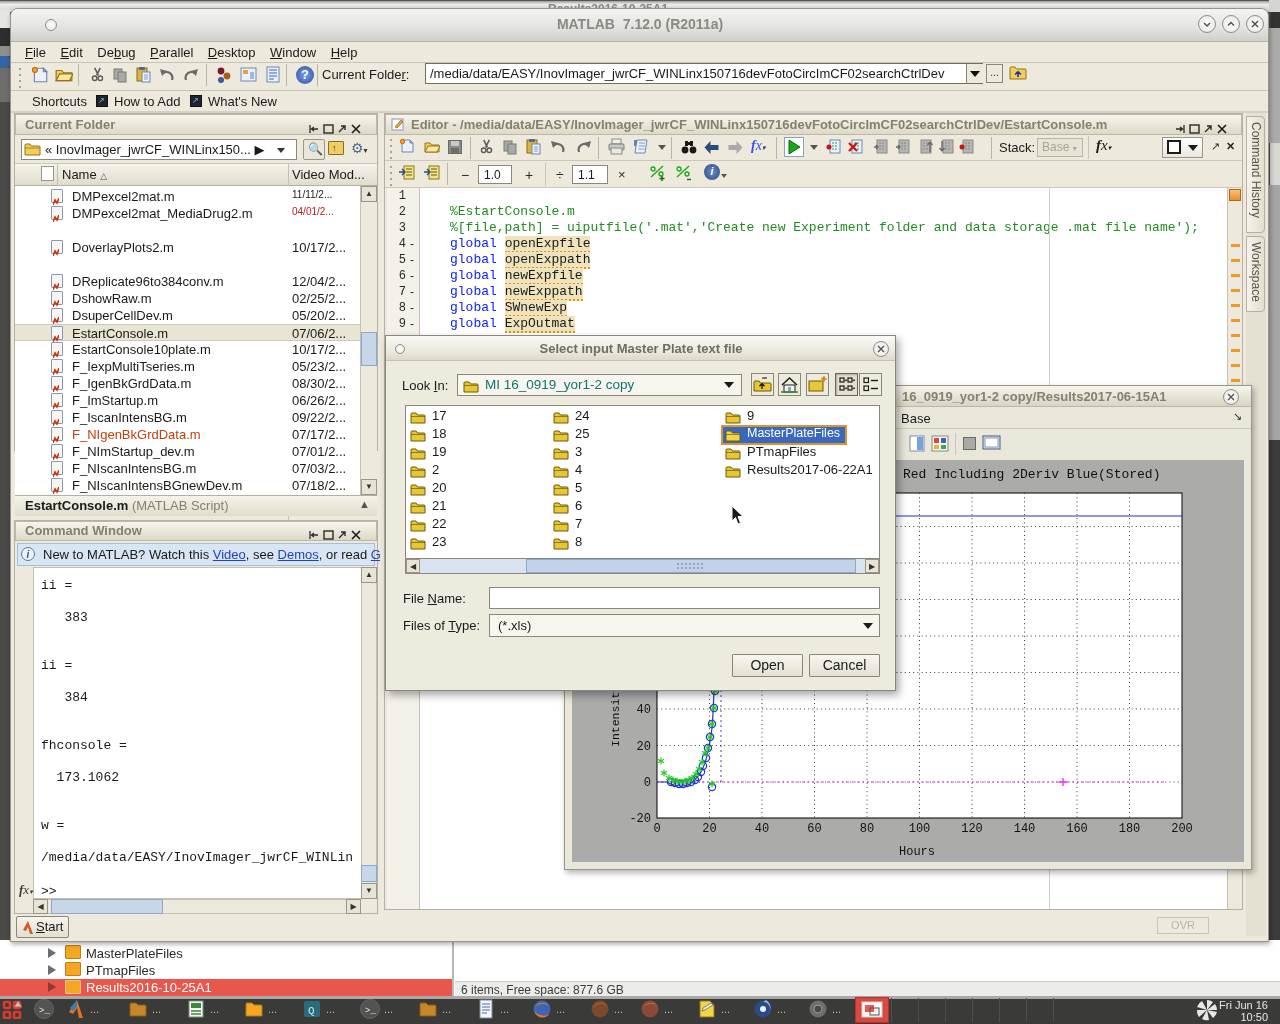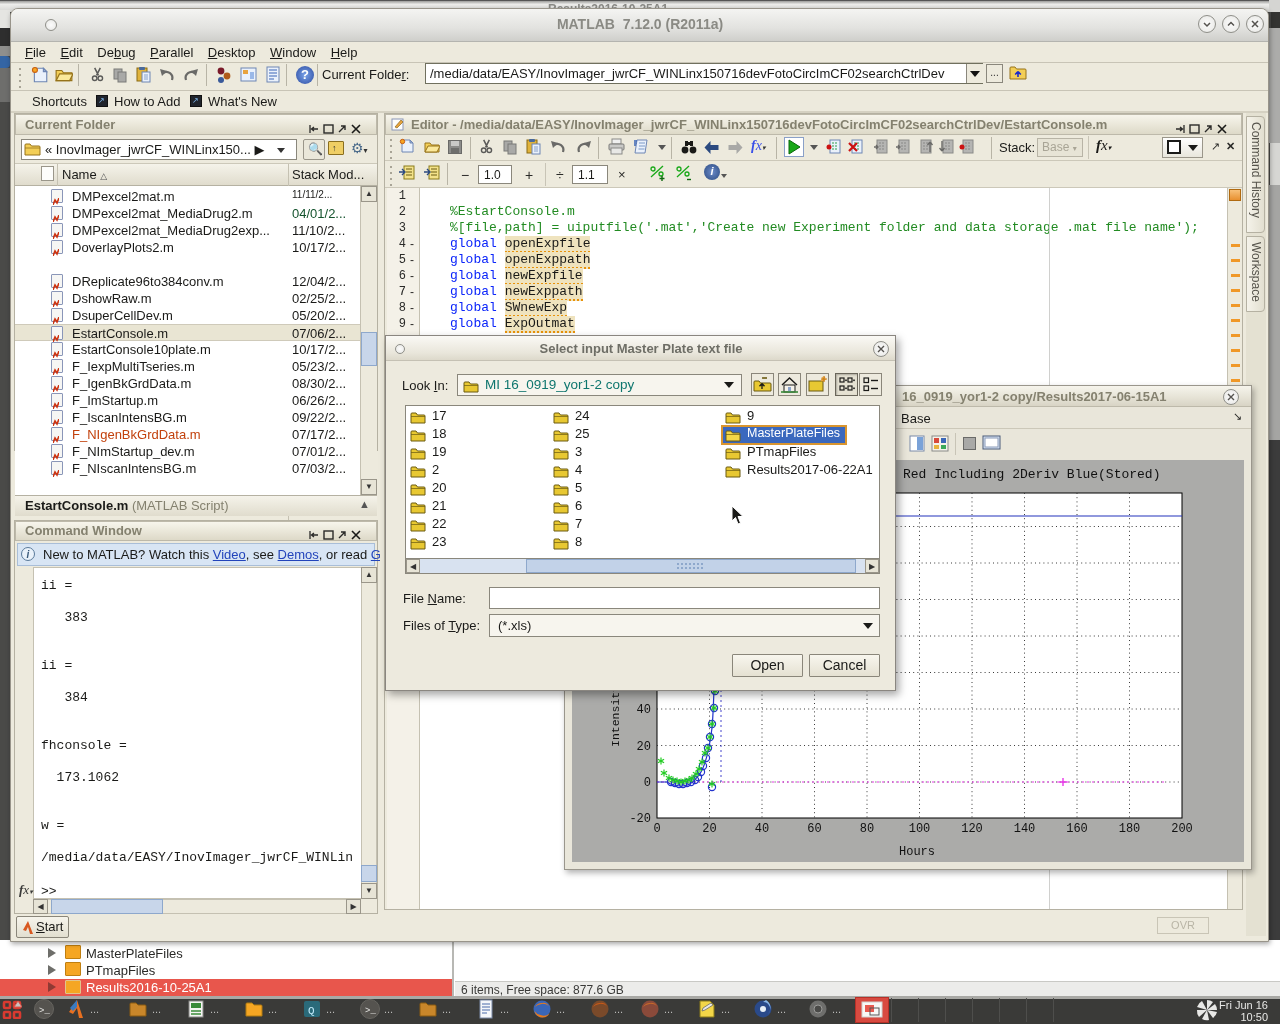--- a/index.html
+++ b/index.html
@@ -286,49 +286,40 @@
   <div class="abs" style="left:293px;top:28px;font-size:12px;color:#2255AA;">🔍</div>
   <div class="abs" style="left:313px;top:27px;width:16px;height:14px;background:#EFCE64;border:1px solid #8A6E1E;border-radius:1px;"></div>
   <div class="abs" style="left:317px;top:29px;font-size:9px;color:#333;">↑</div>
   <div class="abs" style="left:336px;top:26px;font-size:14px;color:#4A6A8A;">⚙<span style="font-size:8px;color:#333;">▾</span></div>
 
   <div class="abs" style="left:0;top:50px;width:362px;height:22px;background:linear-gradient(#F5F3EA,#E0DCCD);border-bottom:1px solid #B5B1A2;"></div>
   <div class="abs" style="left:26px;top:52px;width:13px;height:15px;background:#FDFDFB;border:1px solid #9A968A;"></div>
     <div class="abs" style="left:42px;top:50px;width:1px;height:22px;background:#C5C1B2;"></div>
   <div class="abs" style="left:47px;top:53px;font-size:13px;color:#1A1A18;">Name <span style="font-size:9px;color:#555;">△</span></div>
   <div class="abs" style="left:273px;top:50px;width:1px;height:443px;background:#C5C1B2;"></div>
-  <div class="abs" style="left:277px;top:53px;font-size:13px;color:#1A1A18;">Stack Mod...</div>
+  <div class="abs" style="left:277px;top:53px;font-size:13px;color:#1A1A18;">Video Mod...</div>
 
   <div class="abs" style="left:0;top:72px;width:345px;height:309px;background:#FFFFFF;overflow:hidden;">
 <div class="abs" style="left:0;top:2px;width:345px;height:17px;">
         <span class="abs" style="left:36px;top:1px;width:12px;height:14px;background:#F6F6F4;border:1px solid #8A96B8;border-radius:1px;">
           <span class="abs" style="left:1px;top:1px;width:6px;height:7px;"><svg width="6" height="7">
               <path d="M0 7 L2 2 L4 5 L6 0" stroke="#CC3311" stroke-width="1.6" fill="none"></path>
             </svg></span>
         </span>
         <span class="abs" style="left:57px;top:1px;font-size:13px;color:#1A1A18;white-space:nowrap;">DMPexcel2mat.m</span>
         <span class="abs" style="left:277px;top:1px;font-size:10px;color:#1A1A18;">11/11/2...</span>
       </div>
 <div class="abs" style="left:0;top:19px;width:345px;height:17px;">
         <span class="abs" style="left:36px;top:1px;width:12px;height:14px;background:#F6F6F4;border:1px solid #8A96B8;border-radius:1px;">
           <span class="abs" style="left:1px;top:1px;width:6px;height:7px;"><svg width="6" height="7">
               <path d="M0 7 L2 2 L4 5 L6 0" stroke="#CC3311" stroke-width="1.6" fill="none"></path>
             </svg></span>
         </span>
         <span class="abs" style="left:57px;top:1px;font-size:13px;color:#1A1A18;white-space:nowrap;">DMPexcel2mat_MediaDrug2.m</span>
-        <span class="abs" style="left:277px;top:1px;font-size:13px;color:#14532d;">04/01/2...</span>
-      </div>
-<div class="abs" style="left:0;top:36px;width:345px;height:17px;">
-        <span class="abs" style="left:36px;top:1px;width:12px;height:14px;background:#F6F6F4;border:1px solid #8A96B8;border-radius:1px;">
-          <span class="abs" style="left:1px;top:1px;width:6px;height:7px;"><svg width="6" height="7">
-              <path d="M0 7 L2 2 L4 5 L6 0" stroke="#CC3311" stroke-width="1.6" fill="none"></path>
-            </svg></span>
-        </span>
-        <span class="abs" style="left:57px;top:1px;font-size:13px;color:#1A1A18;white-space:nowrap;">DMPexcel2mat_MediaDrug2exp...</span>
-        <span class="abs" style="left:277px;top:1px;font-size:13px;color:#1A1A18;">11/10/2...</span>
+        <span class="abs" style="left:277px;top:1px;font-size:10px;color:#b91c1c;">04/01/2...</span>
       </div>
 <div class="abs" style="left:0;top:53px;width:345px;height:17px;">
         <span class="abs" style="left:36px;top:1px;width:12px;height:14px;background:#F6F6F4;border:1px solid #8A96B8;border-radius:1px;">
           <span class="abs" style="left:1px;top:1px;width:6px;height:7px;"><svg width="6" height="7">
               <path d="M0 7 L2 2 L4 5 L6 0" stroke="#CC3311" stroke-width="1.6" fill="none"></path>
             </svg></span>
         </span>
         <span class="abs" style="left:57px;top:1px;font-size:13px;color:#1A1A18;white-space:nowrap;">DoverlayPlots2.m</span>
         <span class="abs" style="left:277px;top:1px;font-size:13px;color:#1A1A18;">10/17/2...</span>
       </div>
@@ -432,20 +423,29 @@
         <span class="abs" style="left:277px;top:1px;font-size:13px;color:#1A1A18;">07/01/2...</span>
       </div>
 <div class="abs" style="left:0;top:274px;width:345px;height:17px;">
         <span class="abs" style="left:36px;top:1px;width:12px;height:14px;background:#F6F6F4;border:1px solid #8A96B8;border-radius:1px;">
           <span class="abs" style="left:1px;top:1px;width:6px;height:7px;"><svg width="6" height="7">
               <path d="M0 7 L2 2 L4 5 L6 0" stroke="#CC3311" stroke-width="1.6" fill="none"></path>
             </svg></span>
         </span>
         <span class="abs" style="left:57px;top:1px;font-size:13px;color:#1A1A18;white-space:nowrap;">F_NIscanIntensBG.m</span>
         <span class="abs" style="left:277px;top:1px;font-size:13px;color:#1A1A18;">07/03/2...</span>
+      </div>
+<div class="abs" style="left:0;top:291px;width:345px;height:17px;">
+        <span class="abs" style="left:36px;top:1px;width:12px;height:14px;background:#F6F6F4;border:1px solid #8A96B8;border-radius:1px;">
+          <span class="abs" style="left:1px;top:1px;width:6px;height:7px;"><svg width="6" height="7">
+              <path d="M0 7 L2 2 L4 5 L6 0" stroke="#CC3311" stroke-width="1.6" fill="none"></path>
+            </svg></span>
+        </span>
+        <span class="abs" style="left:57px;top:1px;font-size:13px;color:#1A1A18;white-space:nowrap;">F_NIscanIntensBGnewDev.m</span>
+        <span class="abs" style="left:277px;top:1px;font-size:13px;color:#1A1A18;">07/18/2...</span>
       </div>
 </div>
 
   <div class="abs" style="left:345px;top:72px;width:17px;height:309px;background:#EDEADD;border-left:1px solid #C5C1B2;"></div>
   <div class="abs" style="left:346px;top:72px;width:16px;height:16px;background:#E7E4D6;border:1px solid #9A968A;text-align:center;font-size:8px;color:#333;line-height:14px;">▲</div>
   <div class="abs" style="left:346px;top:365px;width:16px;height:16px;background:#E7E4D6;border:1px solid #9A968A;text-align:center;font-size:8px;color:#333;line-height:14px;">▼</div>
   <div class="abs" style="left:346px;top:218px;width:16px;height:34px;background:#C8D6EA;border:1px solid #8EA8CC;"></div>
 
   <div class="abs" style="left:0;top:381px;width:362px;height:21px;background:linear-gradient(#F5F3EA,#E0DCCD);border-top:1px solid #B5B1A2;"></div>
   <div class="abs" style="left:10px;top:384px;font-size:13px;color:#1A1A18;"><b>EstartConsole.m</b> <span style="color:#84816F;">(MATLAB Script)</span></div>

